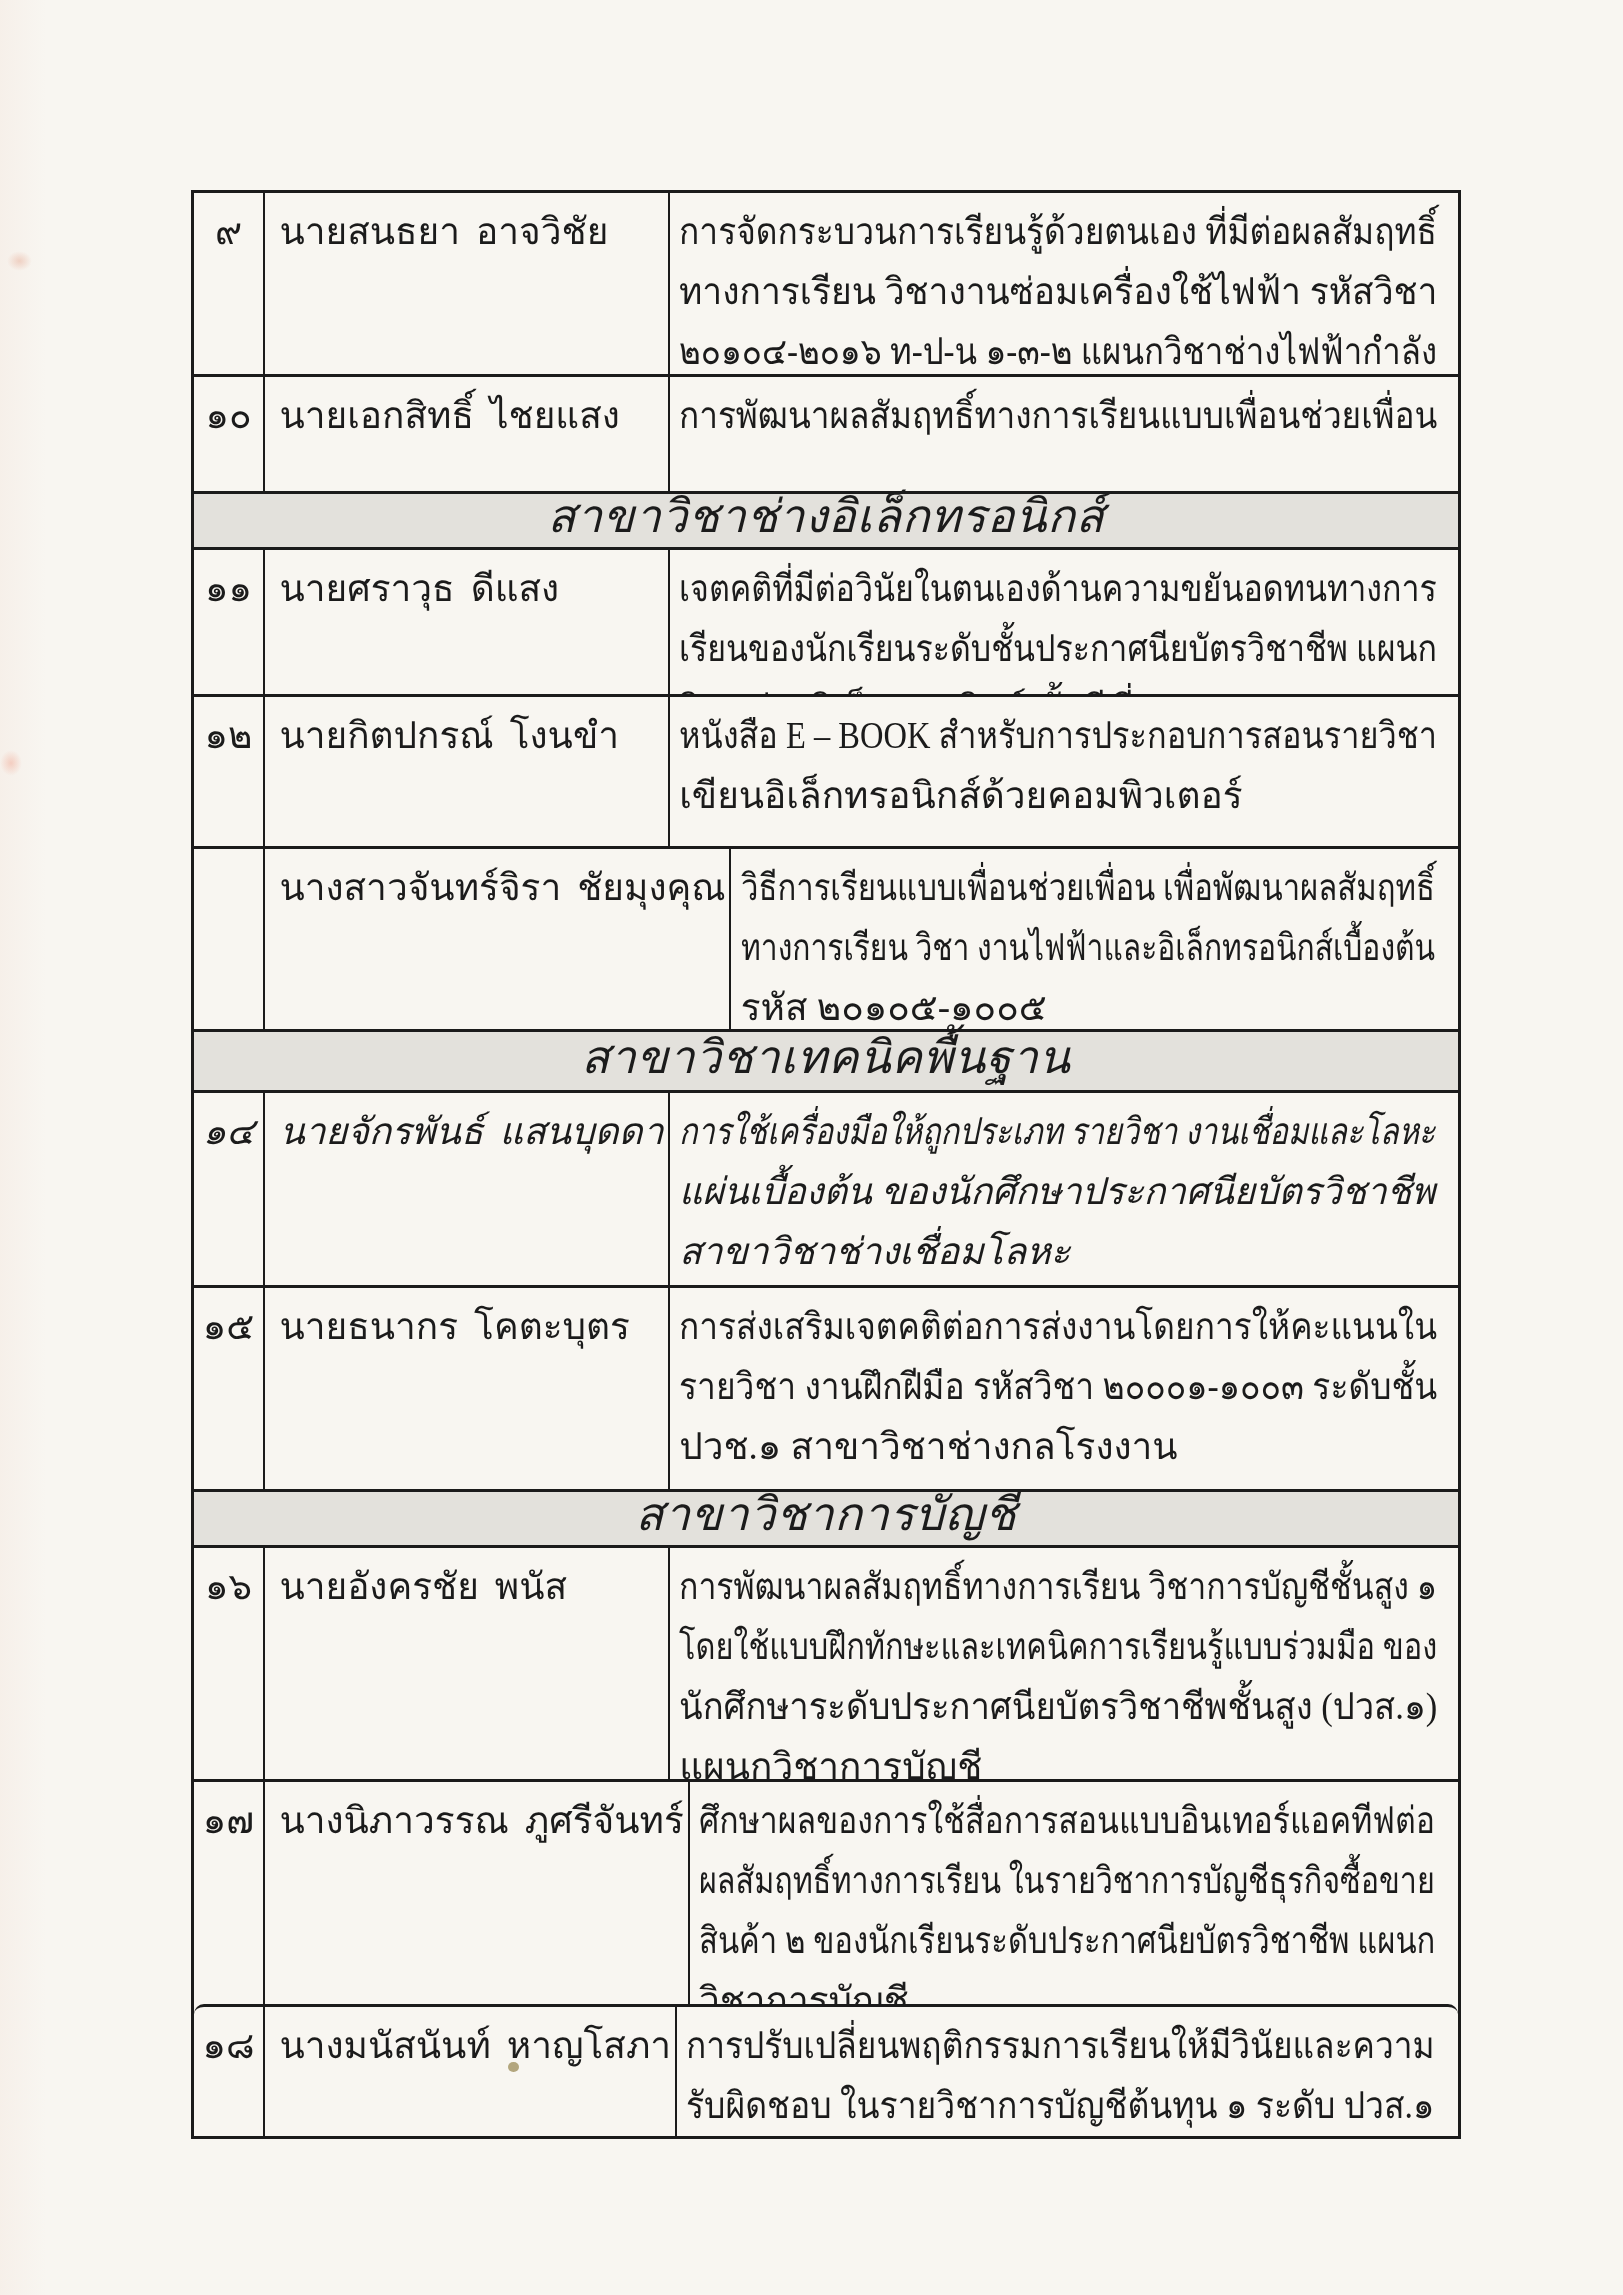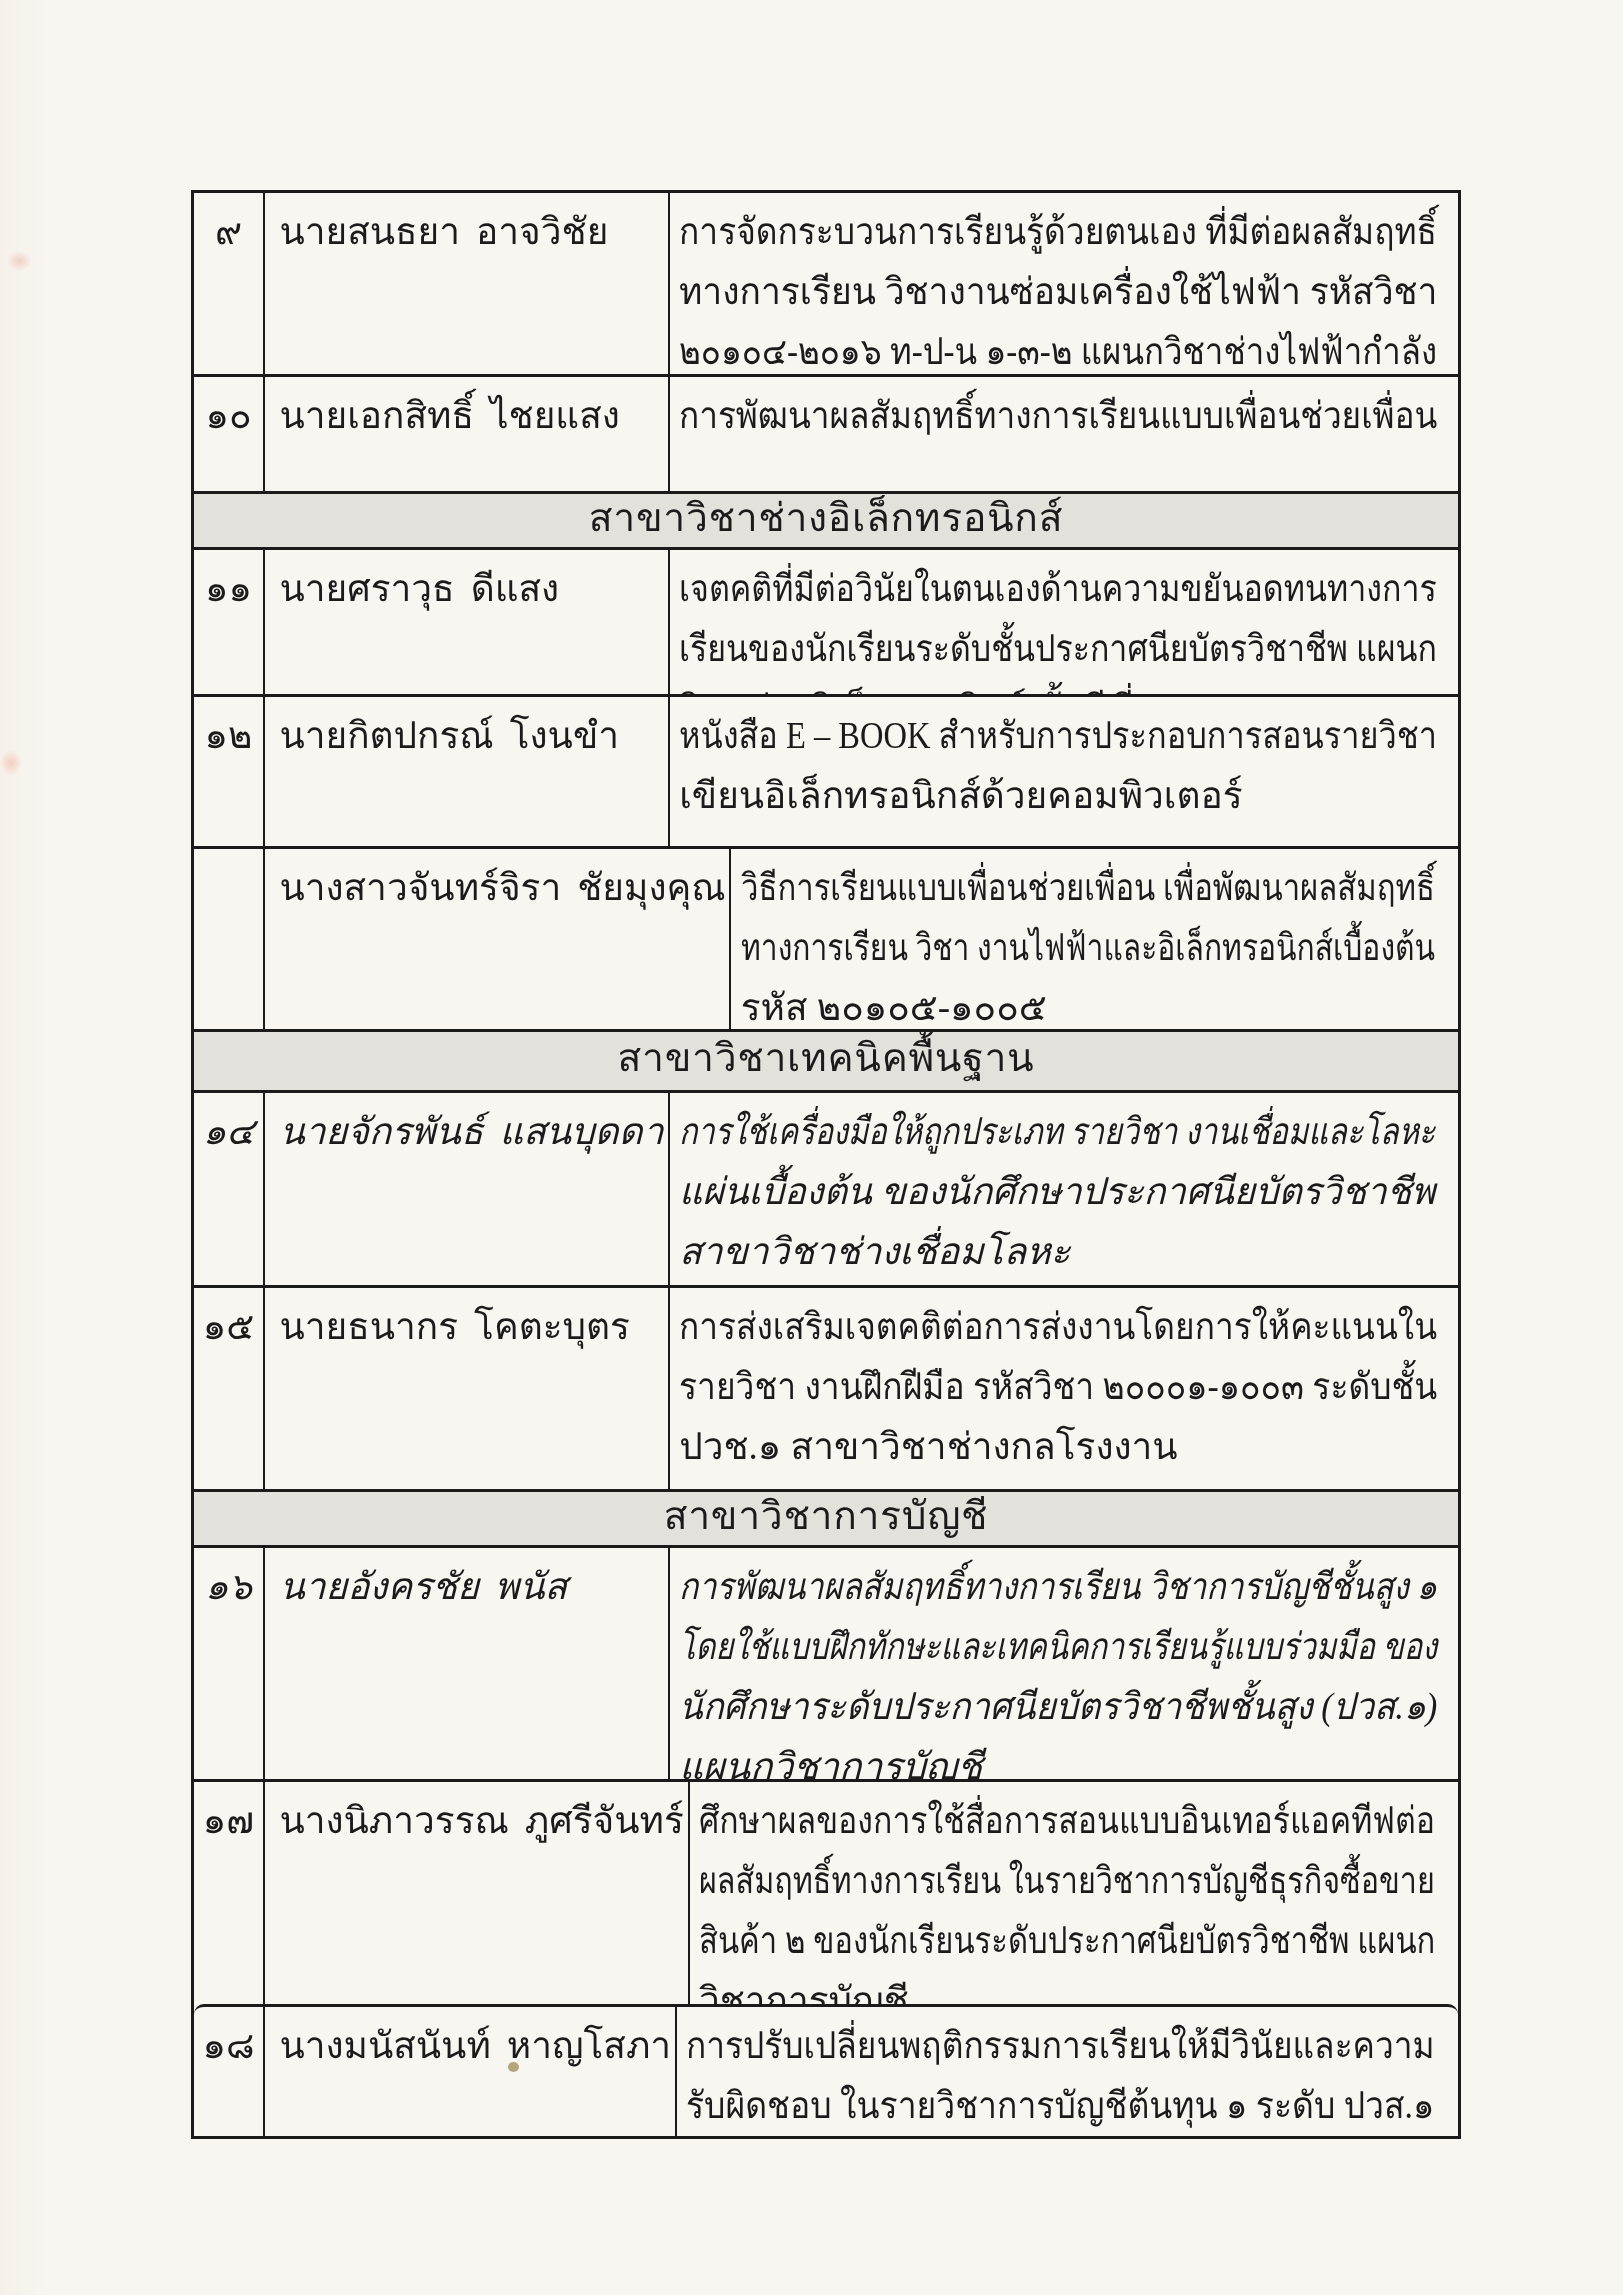--- a/index.html
+++ b/index.html
@@ -36,23 +36,24 @@
   .doc-table > :first-child{border-top:none;}
   .section-row{
     box-sizing:border-box;
     background:var(--band);
     border-top:3.9px solid var(--ink);
     border-bottom:3.9px solid var(--ink);
     display:flex;align-items:center;justify-content:center;
   }
   .section-row + .data-row{border-top:none;}
   .section-label{
-    font-size:39px;line-height:1;
+    font-size:46px;line-height:1;
     padding-bottom:6.5px; 
     letter-spacing:0.7px;
+    font-style:italic;
   }
   .cell{box-sizing:border-box;font-size:37px;line-height:60px;}
   .cell-no{
     flex:0 0 69px;
     text-align:center;
     padding-top:9.2px;
   }
   .cell-name{
     flex:0 0 407px;
     border-left:2.6px solid var(--ink);
@@ -174,21 +175,21 @@
         </div>
         <div class="cell cell-title">
           <div class="title-line" style="transform: scaleX(0.904725);">การส่งเสริมเจตคติต่อการส่งงานโดยการให้คะแนนใน</div>
           <div class="title-line" style="transform: scaleX(0.907537);">รายวิชา งานฝึกฝีมือ รหัสวิชา ๒๐๐๐๑-๑๐๐๓ ระดับชั้น</div>
           <div class="title-line">ปวช.๑ สาขาวิชาช่างกลโรงงาน</div>
         </div>
       </div>
       <div class="section-row" style="height: 59px;">
         <span class="section-label">สาขาวิชาการบัญชี</span>
       </div>
-      <div class="data-row" style="height: 231px; font-style: italic;">
+      <div class="data-row" style="height: 231px;">
         <div class="cell cell-no">๑๖</div>
         <div class="cell cell-name">
           <span class="fname">นายอังครชัย</span>
           <span class="lname">พนัส</span>
         </div>
         <div class="cell cell-title">
           <div class="title-line" style="transform: scaleX(0.865185);">การพัฒนาผลสัมฤทธิ์ทางการเรียน วิชาการบัญชีชั้นสูง ๑</div>
           <div class="title-line" style="transform: scaleX(0.830725);">โดยใช้แบบฝึกทักษะและเทคนิคการเรียนรู้แบบร่วมมือ ของ</div>
           <div class="title-line" style="transform: scaleX(0.935148);">นักศึกษาระดับประกาศนียบัตรวิชาชีพชั้นสูง (ปวส.๑)</div>
           <div class="title-line">แผนกวิชาการบัญชี</div>

